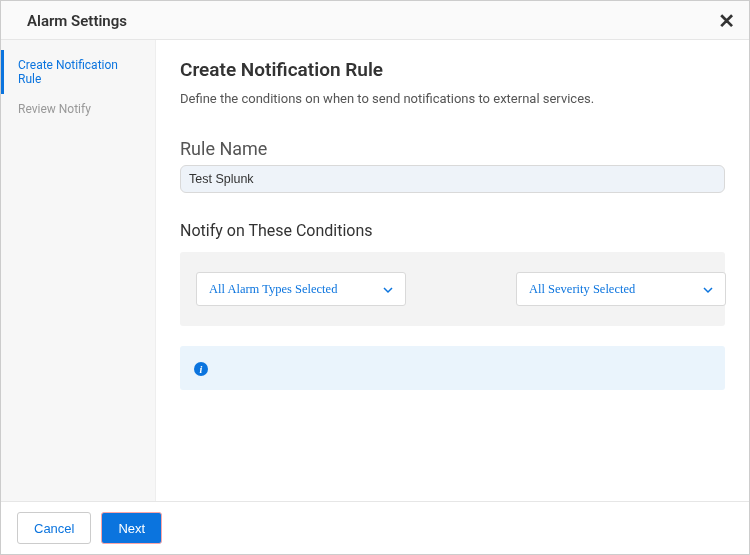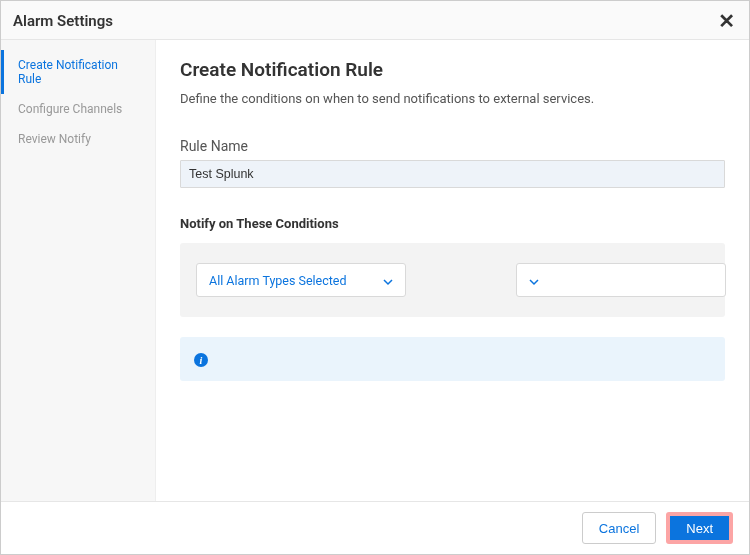--- a/index.html
+++ b/index.html
@@ -1,59 +1,56 @@
 <!DOCTYPE html>
 <html><head>
 <meta charset="utf-8">
 <style>
   * { box-sizing: border-box; margin: 0; padding: 0; }
   html, body { width: 750px; height: 555px; font-family: -apple-system, BlinkMacSystemFont, "Segoe UI", Roboto, Arial, sans-serif; color: #333; background: #fff; }
   .dialog { width: 750px; height: 555px; border: 1px solid #ccc; display: flex; flex-direction: column; position: relative; }
-  .titlebar { display: flex; align-items: center; justify-content: space-between; padding: 10px 14px 8px 12px; border-bottom: 1px solid #e6e6e6; background: #fafafa; }
+  .titlebar { display: flex; align-items: center; justify-content: space-between; padding: 10px 14px 8px 26px; border-bottom: 1px solid #e6e6e6; background: #fafafa; }
   .titlebar h1 { font-size: 15px; font-weight: 600; color: #333; }
   .close-x { font-size: 20px; font-weight: 700; cursor: pointer; line-height: 1; color: #333; }
   .body { flex: 1; display: flex; min-height: 0; }
   .sidebar { width: 155px; background: #f7f7f7; border-right: 1px solid #eee; padding-top: 10px; }
   .step { padding: 8px 12px 8px 14px; font-size: 12px; color: #999; cursor: default; border-left: 3px solid transparent; }
   .step.active { color: #0b74de; border-left-color: #0b74de; }
   .main { flex: 1; padding: 18px 24px 10px 24px; overflow: auto; }
   .main h2 { font-size: 19px; font-weight: 600; color: #333; margin-bottom: 10px; }
   .subtitle { font-size: 13px; color: #555; margin-bottom: 32px; }
-  .field-label { font-size: 14px; color: #555; margin-bottom: 6px; display: block; }
-  .rule-input { width: 100%; height: 28px; border: 1px solid #d9d9d9; border-radius: 1px; background: #eef3f9; padding: 4px 8px; font-size: 12.5px; color: #333; }
-  .section-label { font-size: 13px; font-weight: 700; color: #333; margin-top: 28px; margin-bottom: 12px; }
+  .field-label { font-size: 18px; color: #555; margin-bottom: 6px; display: block; }
+  .rule-input { width: 100%; height: 28px; border: 1px solid #d9d9d9; border-radius: 6px; background: #eef3f9; padding: 4px 8px; font-size: 12.5px; color: #333; }
+  .section-label { font-size: 16px; font-weight: 400; color: #333; margin-top: 28px; margin-bottom: 12px; }
   .conditions-box { background: #f3f3f3; border-radius: 3px; padding: 20px 16px; display: flex; gap: 110px; }
-  .dropdown { flex: 0 0 210px; height: 34px; background: #fff; border: 1px solid #d9d9d9; border-radius: 3px; display: flex; align-items: center; justify-content: space-between; padding: 16px 12px; font-size: 12.5px; color: #0b74de; cursor: pointer; }
+  .dropdown { flex: 0 0 210px; height: 34px; background: #fff; border: 1px solid #d9d9d9; border-radius: 3px; display: flex; align-items: center; justify-content: space-between; padding: 16px 12px; font-size: 12.5px; color: #0b74de; cursor: pointer; font-family: Liberation Serif, serif; }
   .chevron { width: 10px; height: 10px; display: inline-block; }
   .chevron svg { width: 10px; height: 10px; stroke: #0b74de; }
   .info-banner { margin-top: 20px; background: #eaf4fc; border-radius: 3px; padding: 14px 14px; display: flex; gap: 10px; font-size: 12.5px; color: #444; line-height: 1.5; }
   .info-icon { width: 14px; height: 14px; flex: 0 0 14px; background: #0b74de; border-radius: 50%; color: #fff; font-size: 10px; font-weight: 700; display: flex; align-items: center; justify-content: center; font-style: italic; font-family: Georgia, serif; margin-top: 2px; }
-  .footer { border-top: 1px solid #e6e6e6; padding: 10px 16px; display: flex; justify-content: flex-end; gap: 10px; background: #fff; }
+  .footer { border-top: 1px solid #e6e6e6; padding: 10px 16px; display: flex; gap: 10px; background: #fff; }
   .btn { height: 32px; padding: 0 16px; border-radius: 3px; font-size: 13px; cursor: pointer; }
   .btn-secondary { background: #fff; border: 1px solid #ccc; color: #0b74de; }
-  .btn-primary { background: #0b74de; border: 4px solid #fca5a5; color: #fff; }
+  .btn-primary { background: #0b74de; border: 1px solid #fca5a5; color: #fff; }
 </style>
 </head>
 <body>
 
 <div class="dialog">
 
   <div class="titlebar">
     <h1>Alarm Settings</h1>
     <span class="close-x">✕</span>
   </div>
 
   <div class="body">
 
     <div class="sidebar">
       <div class="step active">
         <span>Create Notification Rule</span>
-      </div>
-      <div class="step">
-        <span>Configure Channels</span>
       </div>
       <div class="step">
         <span>Review Notify</span>
       </div>
     </div>
 
     <div class="main">
       <h2>Create Notification Rule</h2>
       <p class="subtitle">Define the conditions on when to send notifications to external services.</p>
 
@@ -65,20 +62,21 @@
       <div class="conditions-box">
         <div class="dropdown">
           <span>All Alarm Types Selected</span>
           <span class="chevron">
             <svg viewBox="0 0 10 10" fill="none" stroke-width="1.5">
                 <polyline points="1,3 5,7 9,3"></polyline>
               </svg>
           </span>
         </div>
         <div class="dropdown">
+          <span>All Severity Selected</span>
           <span class="chevron">
             <svg viewBox="0 0 10 10" fill="none" stroke-width="1.5">
                 <polyline points="1,3 5,7 9,3"></polyline>
               </svg>
           </span>
         </div>
       </div>
 
       <div class="info-banner">
         <span class="info-icon">i</span>

